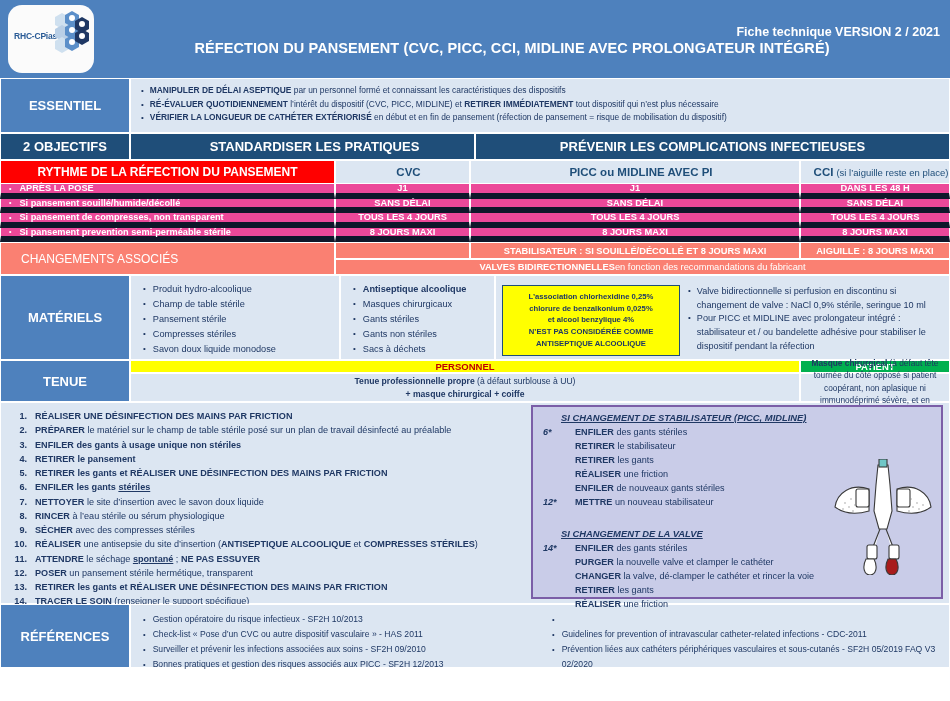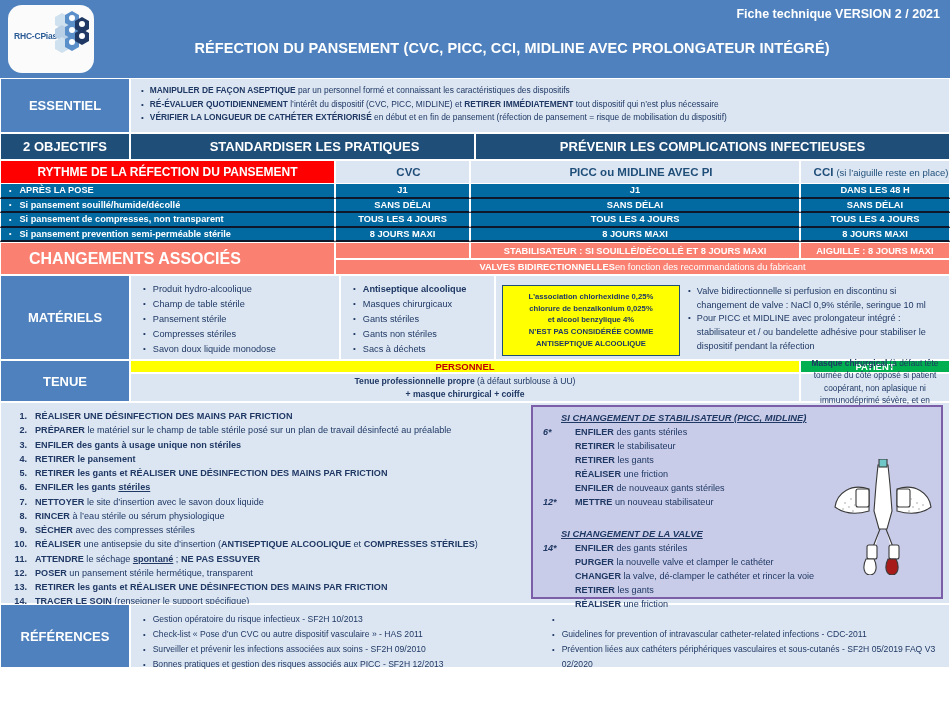--- a/index.html
+++ b/index.html
@@ -28,21 +28,21 @@
     flex: 0 0 auto;
     overflow: hidden;
   }
   .logo-text {
     position: absolute; left: 6px; top: 26px;
     font-size: 8.5px; font-weight: bold; color: #2a5b96;
     letter-spacing: -0.2px;
   }
   .hexgrid { position: absolute; left: 44px; top: 6px; }
   .version {
-    position: absolute; right: 10px; top: 7px;
+    position: absolute; right: 10px; top: 25px;
     color: #ffffff; font-size: 12.5px; font-weight: bold;
   }
   .main-title {
     flex: 1;
     text-align: center;
     color: #ffffff;
     font-size: 14.5px;
     font-weight: bold;
     letter-spacing: 0.1px;
     padding: 18px 20px 0 0;
@@ -115,42 +115,42 @@
   }
   .rt-head-cell .small { font-weight: normal; font-size: 9.5px; margin-left: 3px; }
   .rt-head-red {
     background: #FF0000; color: #ffffff;
     font-weight: bold; font-size: 12px;
     height: 24px;
     display: flex; align-items: center; justify-content: center;
     border: 1px solid #ffffff;
   }
   .rt-cell {
-    background: #0369a1; color: #ffffff;
+    background: #ec4899; color: #ffffff;
     font-weight: bold; font-size: 9.3px;
     height: 14.5px;
     display: flex; align-items: center; justify-content: center;
     border-left: 1px solid #ffffff; border-right: 1px solid #ffffff;
-    border-bottom: 2px solid #0f172a;
+    border-bottom: 6px solid #0f172a;
     text-align:center;
   }
   .rt-cell.left {
     justify-content: flex-start;
     padding-left: 8px;
     font-weight: bold;
     font-size: 9.2px;
   }
   .rt-cell.left .mini-dot { margin-right: 8px; font-size: 7px; }
 
   .ca-label {
     background: #FA8072; color: #ffffff;
-    font-weight: bold; font-size: 16px;
+    font-weight: normal; font-size: 12px;
     width: 335px; flex: 0 0 335px;
     display: flex; align-items: center;
-    padding-left: 28px;
+    padding-left: 20px;
     border: 1px solid #ffffff;
   }
   .ca-sub {
     background: #FA8072; color: #ffffff;
     font-weight: bold; font-size: 9.3px;
     height: 17px;
     display: flex; align-items: center; justify-content: center;
     border: 1px solid #ffffff;
     text-align:center;
   }
@@ -317,21 +317,21 @@
     </div>
     <div class="main-title">RÉFECTION DU PANSEMENT (CVC, PICC, CCI, MIDLINE AVEC PROLONGATEUR INTÉGRÉ)</div>
     <div class="version">Fiche technique VERSION 2 / 2021</div>
   </div>
 
   <div class="row essentiel-row">
     <div class="lbl">ESSENTIEL</div>
     <div class="essentiel-body">
       <div class="bullet-line">
         <span class="dot">•</span>
-        <span><span class="b">MANIPULER DE FAÇON ASEPTIQUE</span><span> par un personnel formé et connaissant les caractéristiques des dispositifs</span></span>
+        <span><span class="b">MANIPULER DE DÉLAI ASEPTIQUE</span><span> par un personnel formé et connaissant les caractéristiques des dispositifs</span></span>
       </div>
       <div class="bullet-line">
         <span class="dot">•</span>
         <span><span class="b">RÉ-ÉVALUER QUOTIDIENNEMENT</span><span> l’intérêt du dispositif (CVC, PICC, MIDLINE) et </span><span class="b">RETIRER IMMÉDIATEMENT</span><span> tout dispositif qui n’est plus nécessaire</span></span>
       </div>
       <div class="bullet-line">
         <span class="dot">•</span>
         <span><span class="b">VÉRIFIER LA LONGUEUR DE CATHÉTER EXTÉRIORISÉ</span><span> en début et en fin de pansement (réfection de pansement = risque de mobilisation du dispositif)</span></span>
       </div>
     </div>

